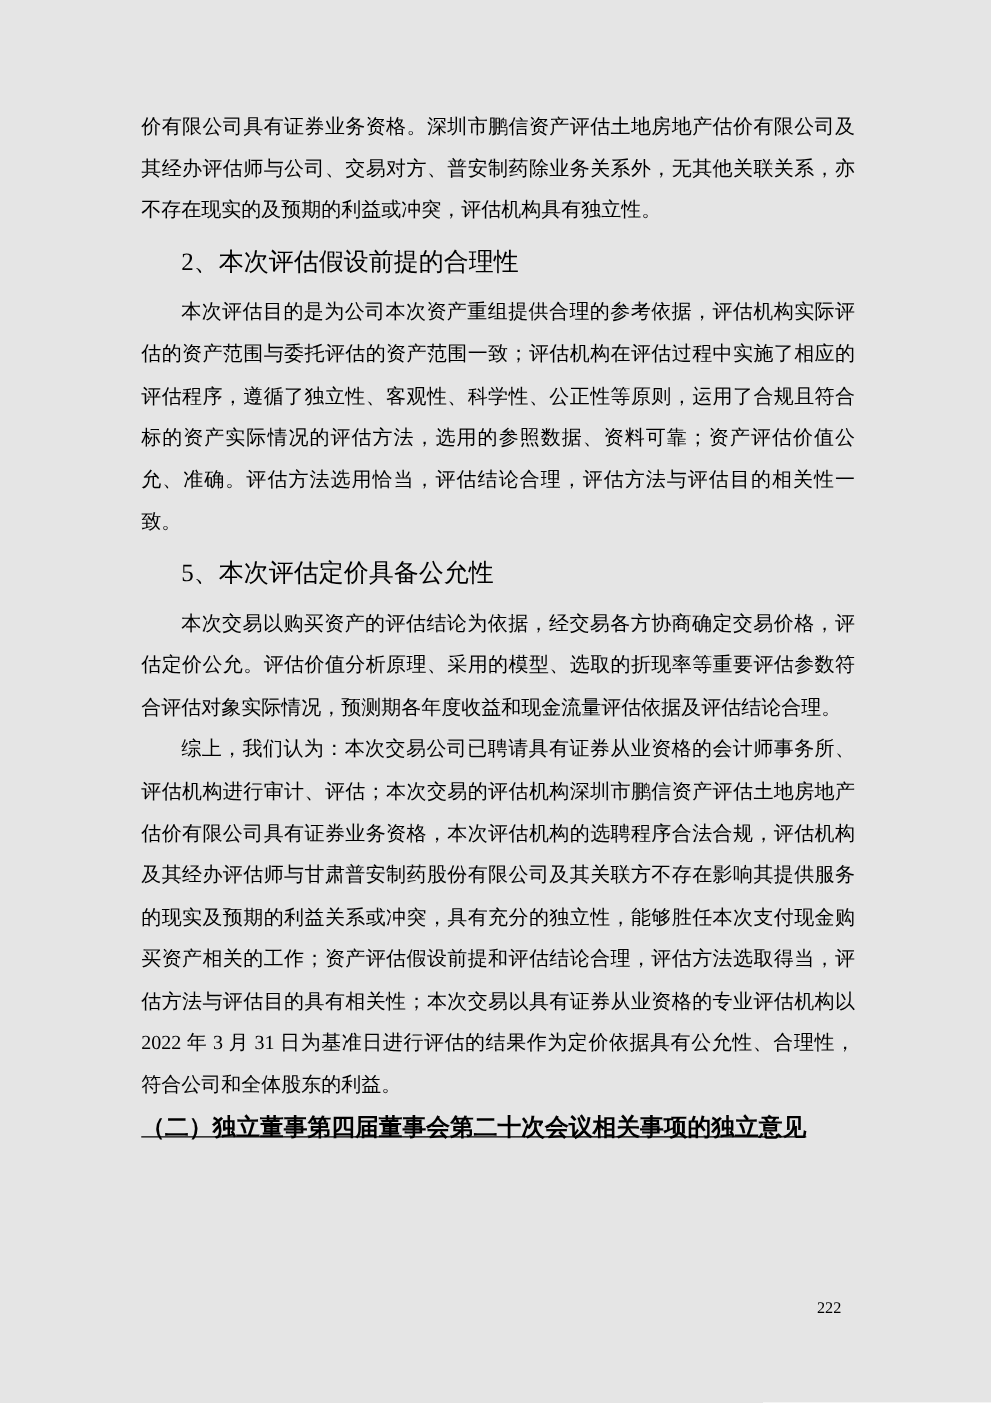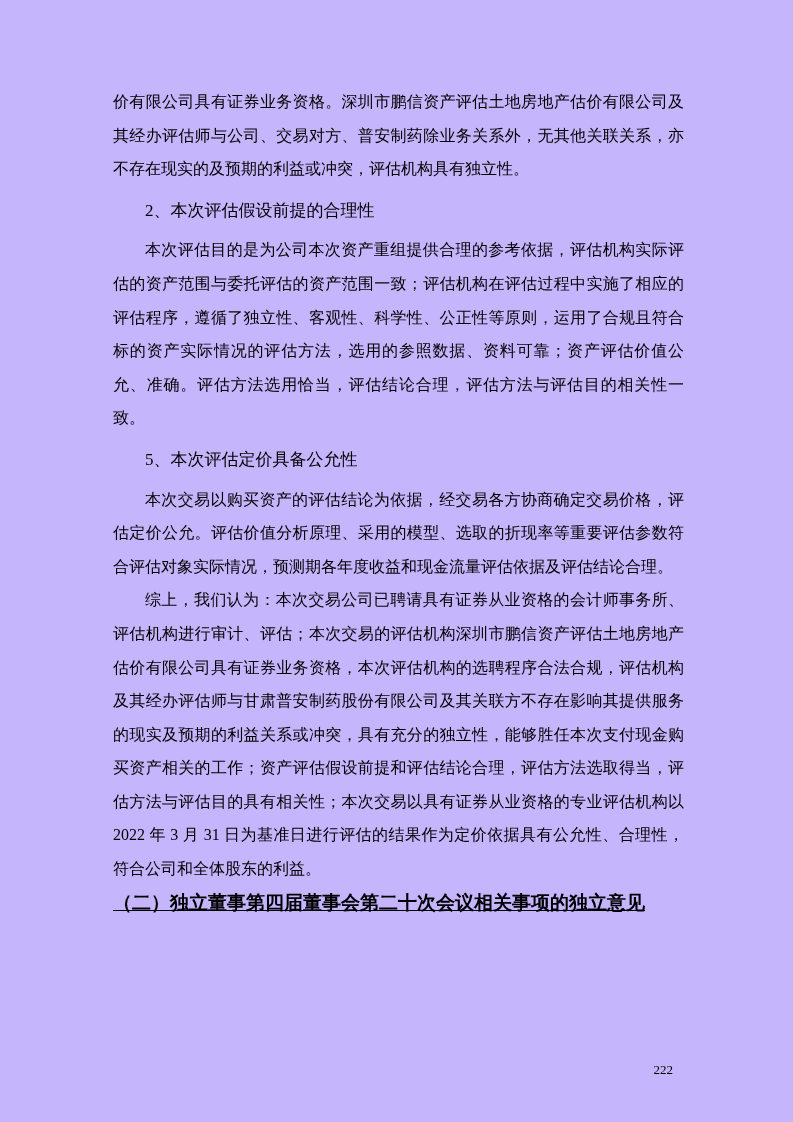--- a/index.html
+++ b/index.html
@@ -5,57 +5,57 @@
   html, body {
     margin: 0;
     padding: 0;
     background: #ffffff;
   }
   .page {
     position: relative;
     width: 793px;
     height: 1122px;
     margin: 0;
-    background: #c4b5fd;
+    background: #e5e5e5;
     box-sizing: border-box;
     padding: 85px 109px 0 113px;
     font-family: "Liberation Serif", "DejaVu Serif", serif;
     color: #000000;
     overflow: hidden;
   }
   p.body-para {
     margin: 0;
     font-size: 16px;
     line-height: 33.6px;
     text-align: justify;
     text-justify: inter-ideograph;
   }
   p.indent {
     text-indent: 32px;
   }
   p.sec-heading {
     margin: 8px 0 6px 0;
-    font-size: 17px;
+    font-size: 20px;
     line-height: 33.6px;
     text-indent: 32px;
     text-align: left;
   }
   h2.major-heading {
     margin: 0;
     padding-top: 2px;
     font-family: "Liberation Sans", "DejaVu Sans", sans-serif;
     font-weight: 700;
     font-size: 19px;
     line-height: 30px;
     color: #000000;
     text-decoration: underline;
   }
   .page-footer {
     position: absolute;
-    top: 1062px;
+    top: 1038px;
     left: 0;
     right: 120px;
     text-align: right;
     font-size: 13px;
     line-height: 16px;
     font-family: "Liberation Serif", "DejaVu Serif", serif;
   }
 </style>
 </head>
 <body>

